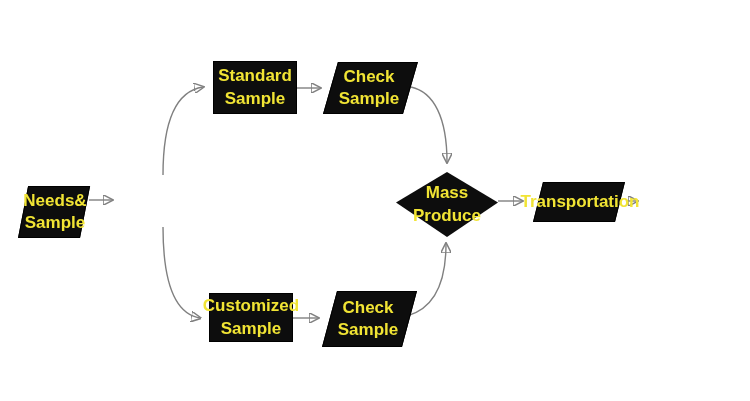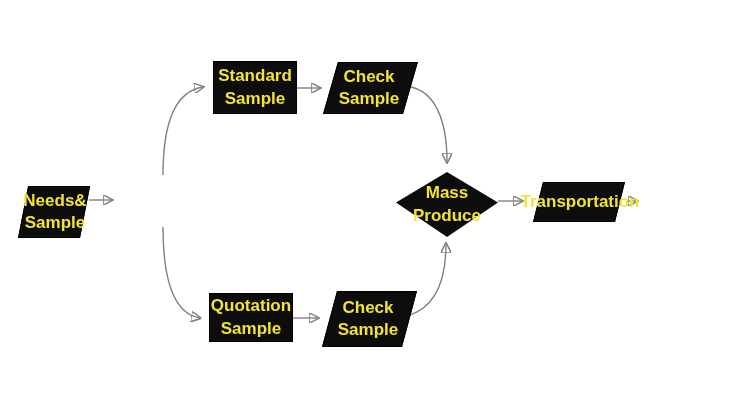--- a/index.html
+++ b/index.html
@@ -94,21 +94,21 @@
   </div>
 
   <div class="node node-para" style="left:323px;top:62px;width:80px;height:52px;--skew:-16deg">
     <span class="fill"></span>
     <span class="label">Check
 Sample</span>
   </div>
 
   <div class="node node-rect" style="left:209px;top:293px;width:84px;height:49px">
     <span class="fill"></span>
-    <span class="label">Quotation
+    <span class="label">Customized
 Sample</span>
   </div>
 
   <div class="node node-para" style="left:322px;top:291px;width:80px;height:56px;--skew:-15deg">
     <span class="fill"></span>
     <span class="label">Check
 Sample</span>
   </div>
 
   <div class="node node-diamond" style="left:396px;top:172px;width:102px;height:65px">

